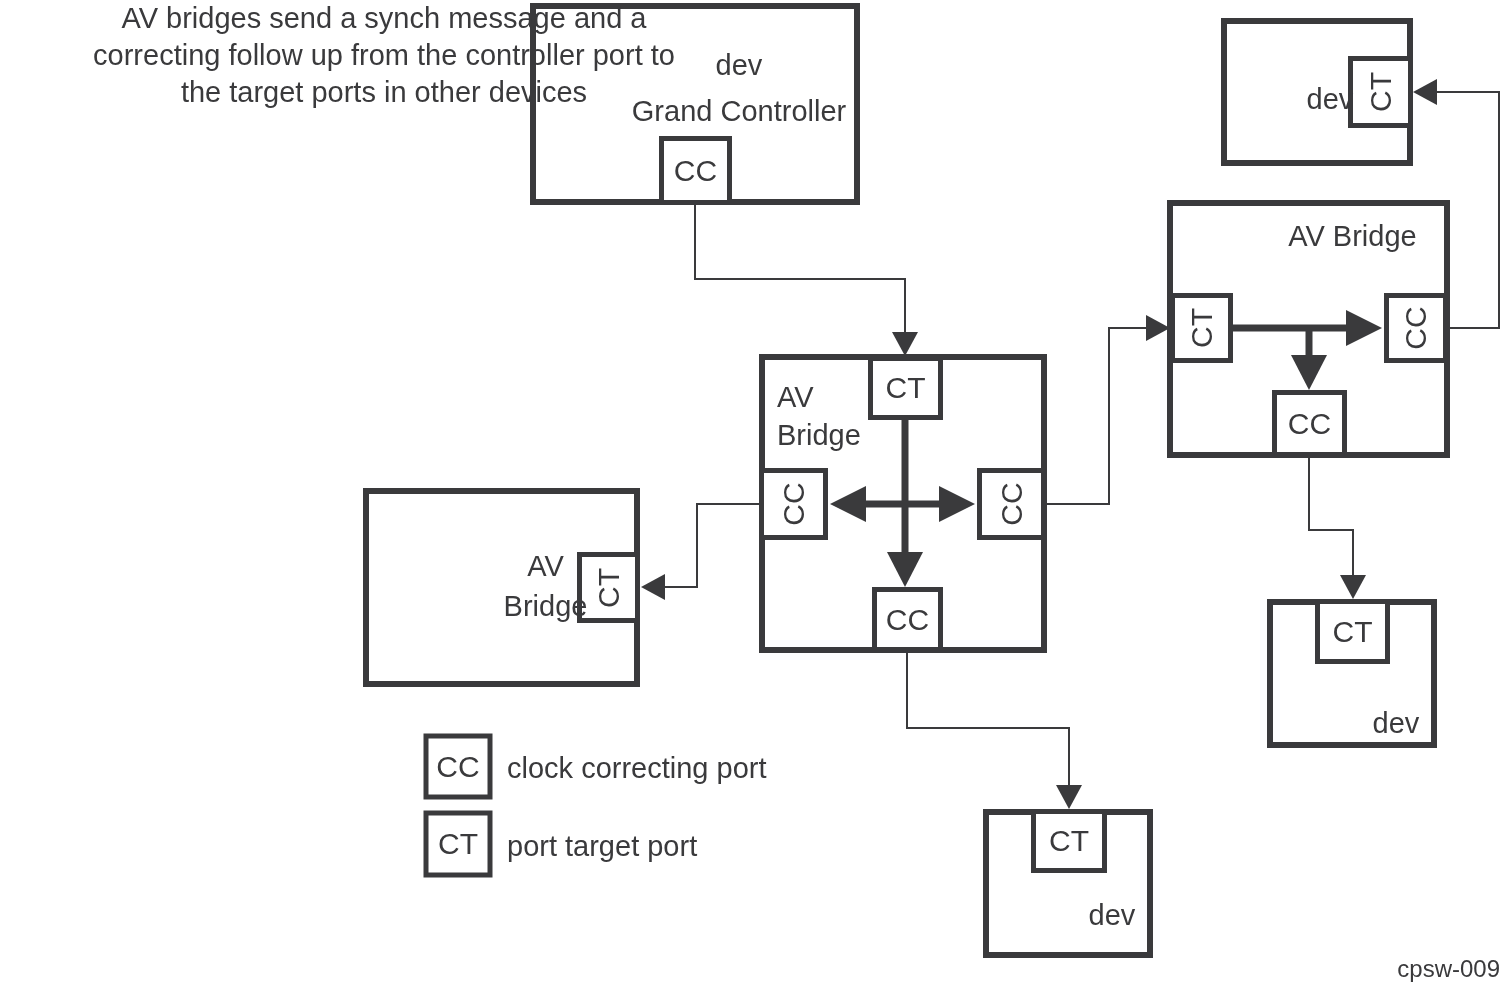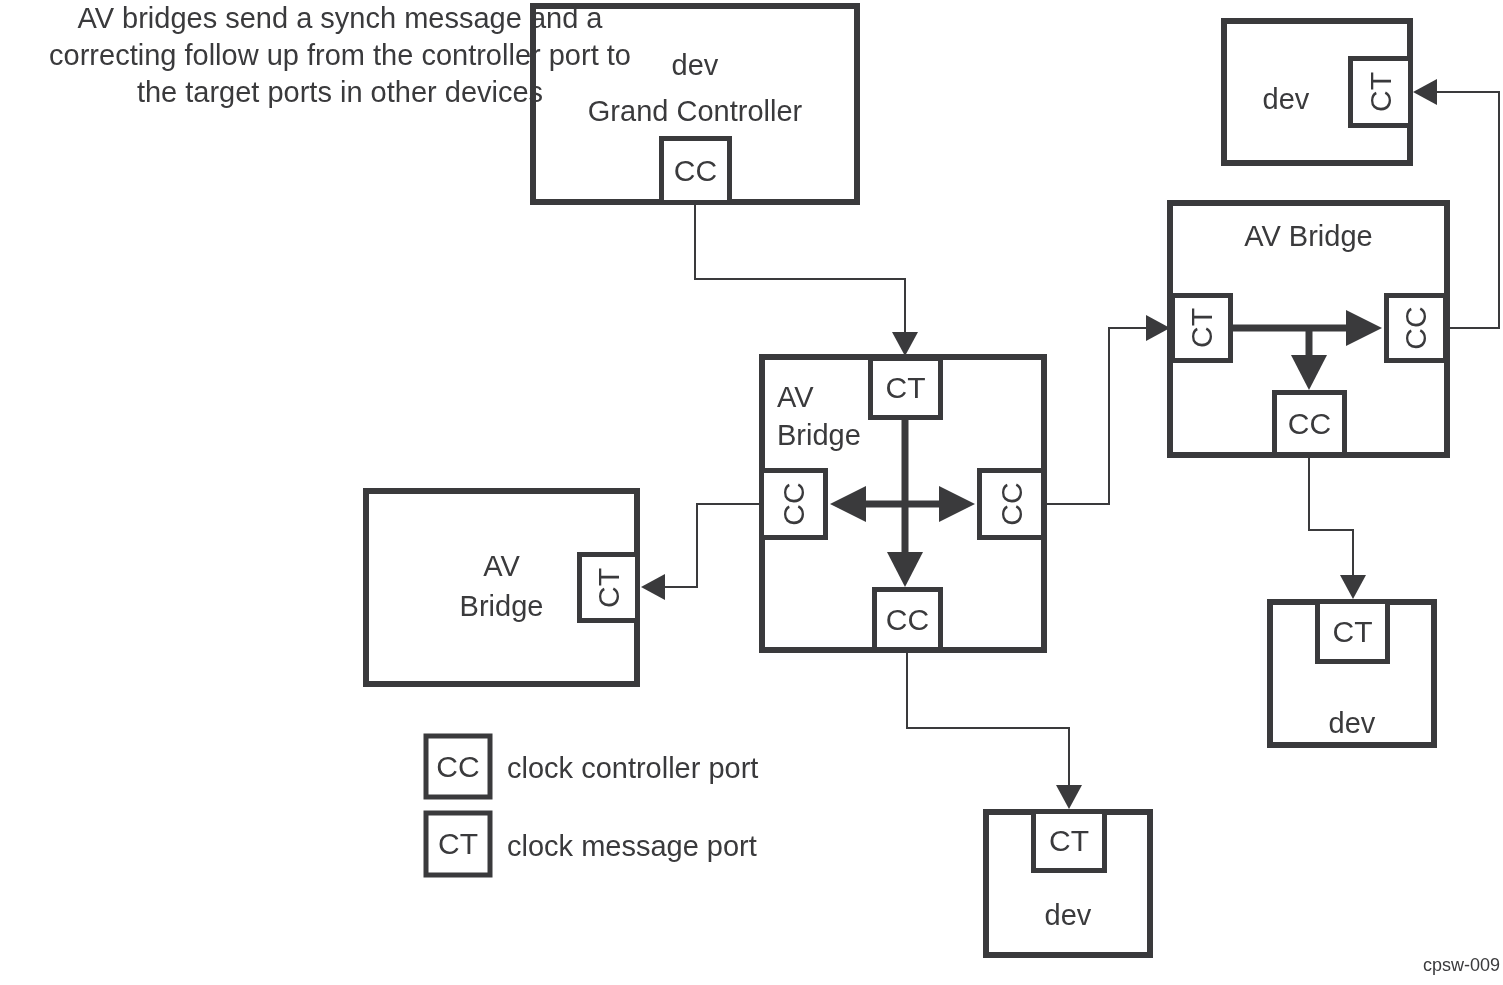--- a/index.html
+++ b/index.html
@@ -21,40 +21,40 @@
     left: 0;
     top: 0;
   }
   .lbl {
     position: absolute;
     color: #3a3a3c;
     font-size: 29px;
     line-height: 46px;
     white-space: pre-line;
   }
-  .center { text-align: center; }
+  .center { text-align: center; padding-left: 44px; }
   .port-lbl {
     position: absolute;
     display: flex;
     align-items: center;
     justify-content: center;
     font-size: 30px;
     line-height: 30px;
     color: #3a3a3c;
   }
   .port-lbl .rot {
     display: inline-block;
     transform: rotate(-90deg);
   }
   .annotation {
     line-height: 37px;
   }
   .footer-id {
     position: absolute;
-    font-size: 18px;
+    font-size: 24px;
     color: #3a3a3c;
     text-align: right;
   }
   .legend-text {
     position: absolute;
     font-size: 29px;
     color: #3a3a3c;
   }
 </style>
 </head>
@@ -177,21 +177,21 @@
   <div class="port-lbl" style="left:977px; top:468px; width:69px; height:72px;">
     <span class="rot">CC</span>
   </div>
   <div class="port-lbl" style="left:577px; top:552px; width:63px; height:71px;">
     <span class="rot">CT</span>
   </div>
 
   <div class="port-lbl" style="left:423px; top:733px; width:70px; height:67px;">
     <span>CC</span>
   </div>
-  <div class="legend-text" style="left:507px; top:752px;">clock controller port</div>
+  <div class="legend-text" style="left:507px; top:752px;">clock correcting port</div>
   <div class="port-lbl" style="left:423px; top:810px; width:70px; height:68px;">
     <span>CT</span>
   </div>
-  <div class="legend-text" style="left:507px; top:830px;">clock message port</div>
+  <div class="legend-text" style="left:507px; top:830px;">port target port</div>
 
   <div class="footer-id" style="left:1300px; top:955px; width:200px;">cpsw-009</div>
 
 </div>
 
 </body></html>

